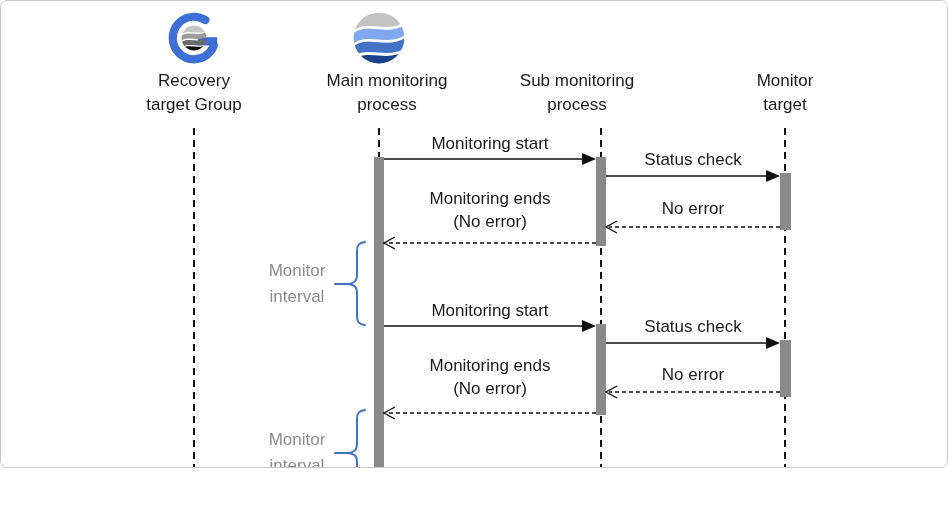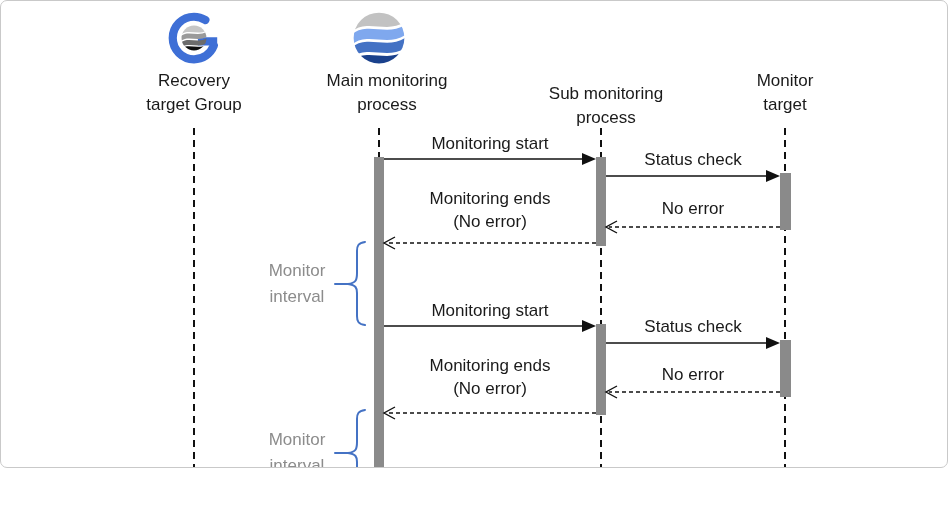--- a/index.html
+++ b/index.html
@@ -104,21 +104,21 @@
       <use href="#ws2" fill="#7FA8EE"></use>
       <use href="#ws3" fill="#4472C4"></use>
       <use href="#ws4" fill="#1A418C"></use>
     </g>
   </svg>
 
   <div class="lbl hdr" style="left:193px;top:68px;">Recovery
 target Group</div>
   <div class="lbl hdr" style="left:386px;top:68px;">Main monitoring
 process</div>
-  <div class="lbl hdr" style="left:605px;top:68px;margin-top:13px;">Sub monitoring
+  <div class="lbl hdr" style="left:576px;top:68px;">Sub monitoring
 process</div>
   <div class="lbl hdr" style="left:784px;top:68px;">Monitor
 target</div>
 
   <div class="lbl" style="left:489px;top:131px;">Monitoring start</div>
   <div class="lbl" style="left:692px;top:147px;">Status check</div>
   <div class="lbl" style="left:692px;top:196px;">No error</div>
   <div class="lbl" style="left:489px;top:186px;">Monitoring ends
 (No error)</div>
 

